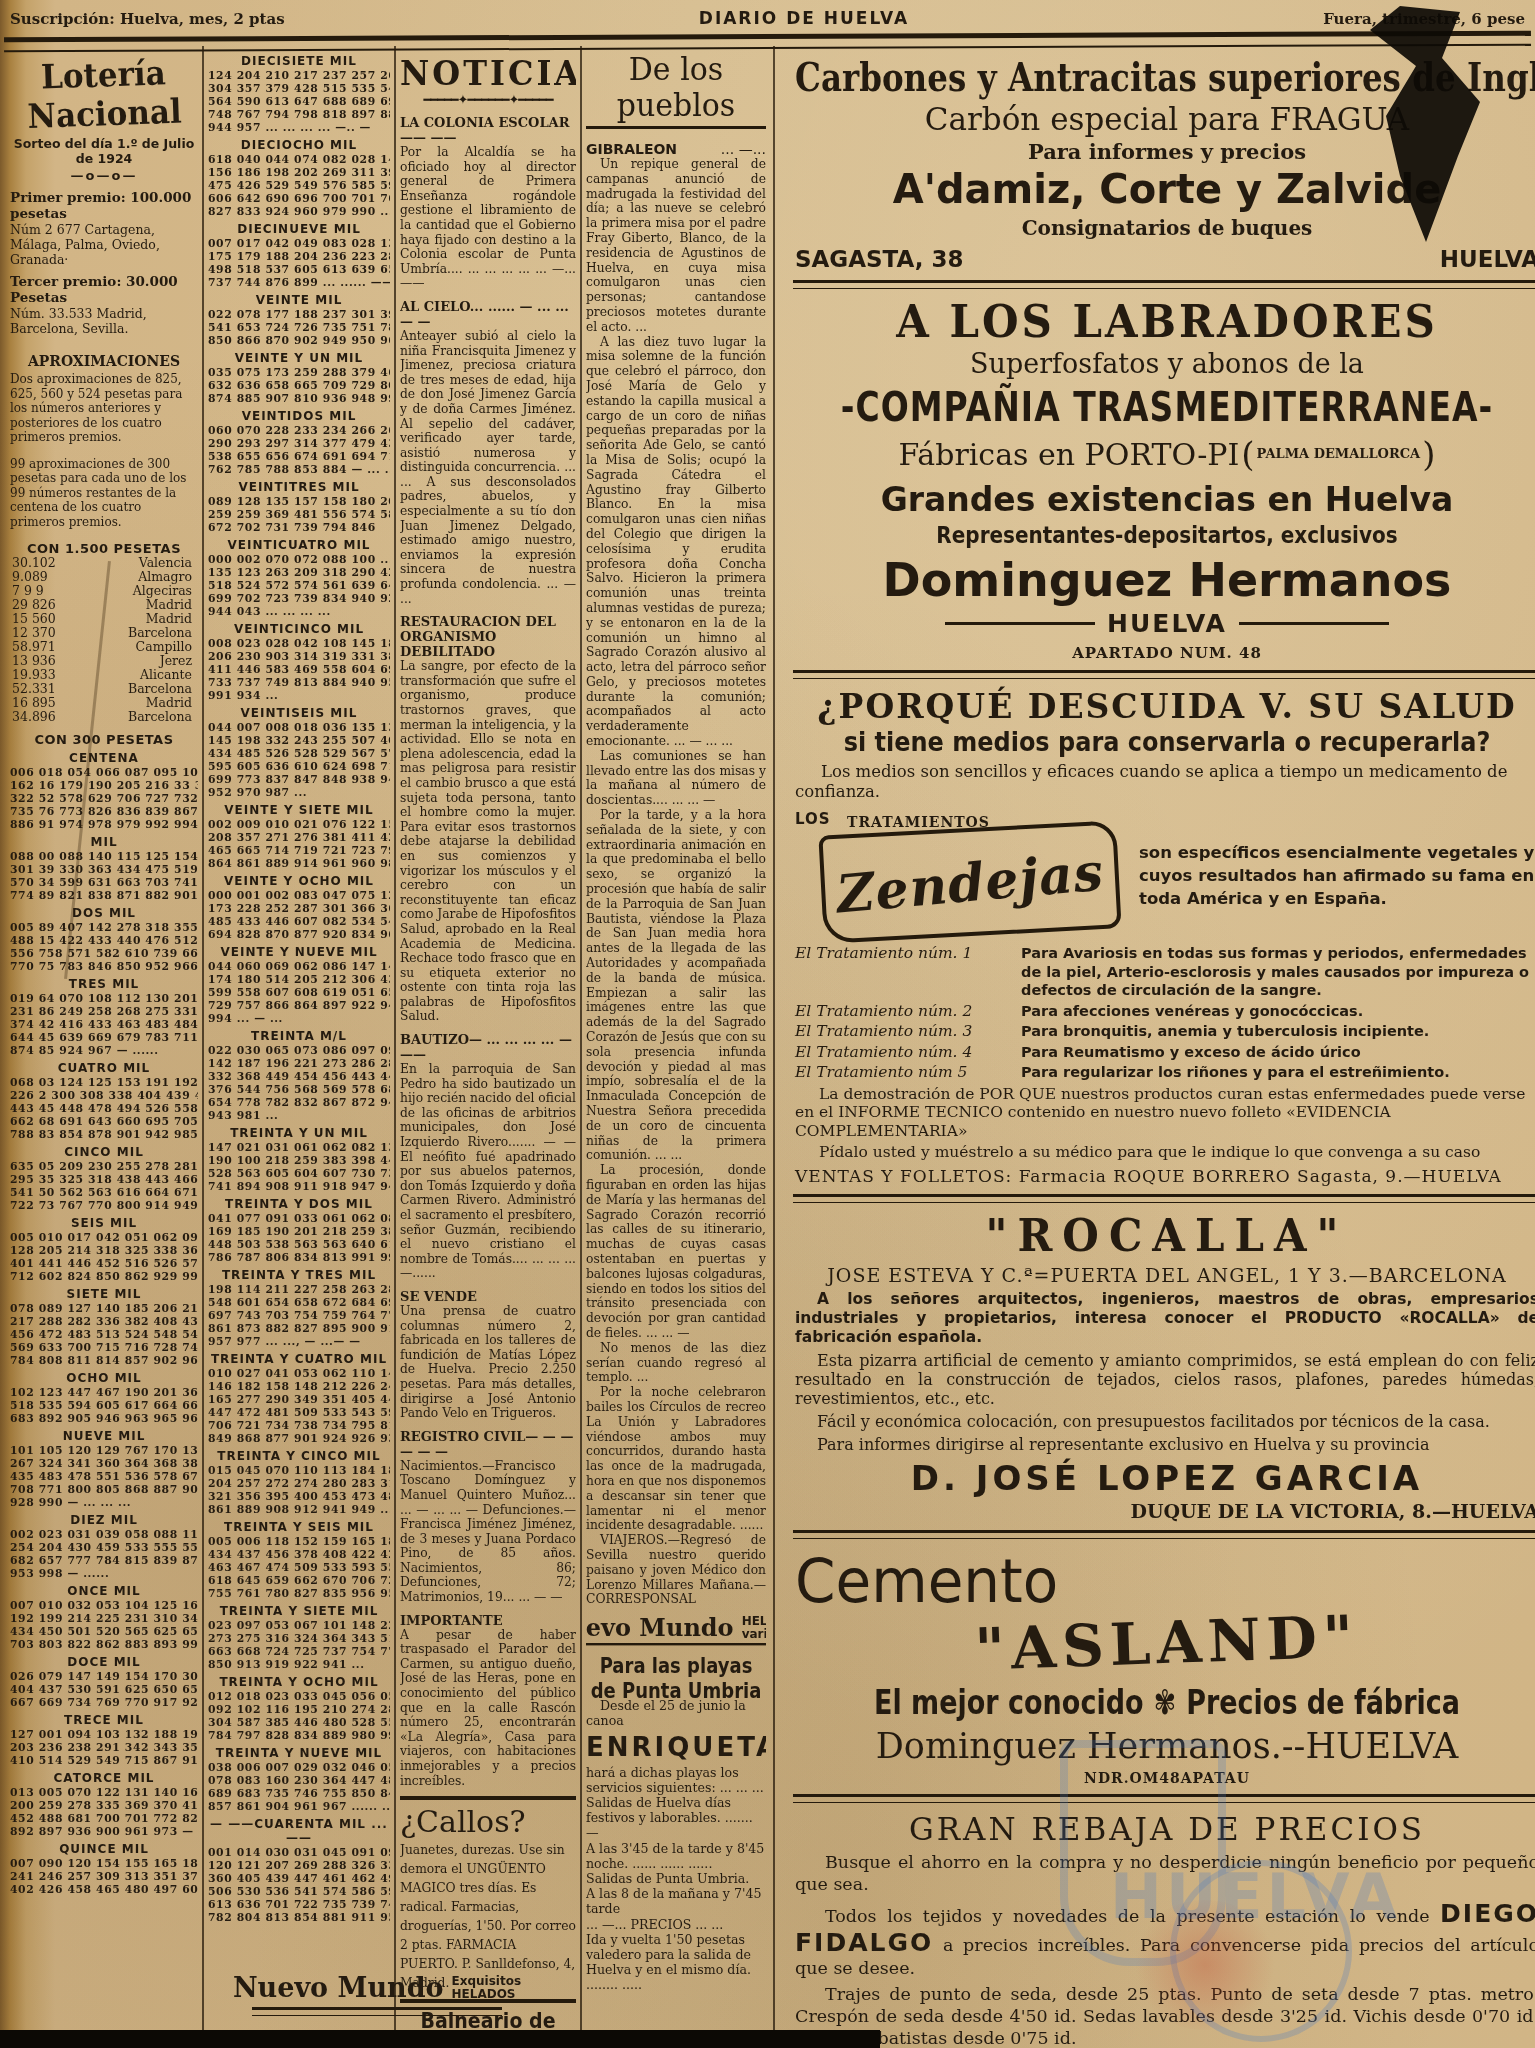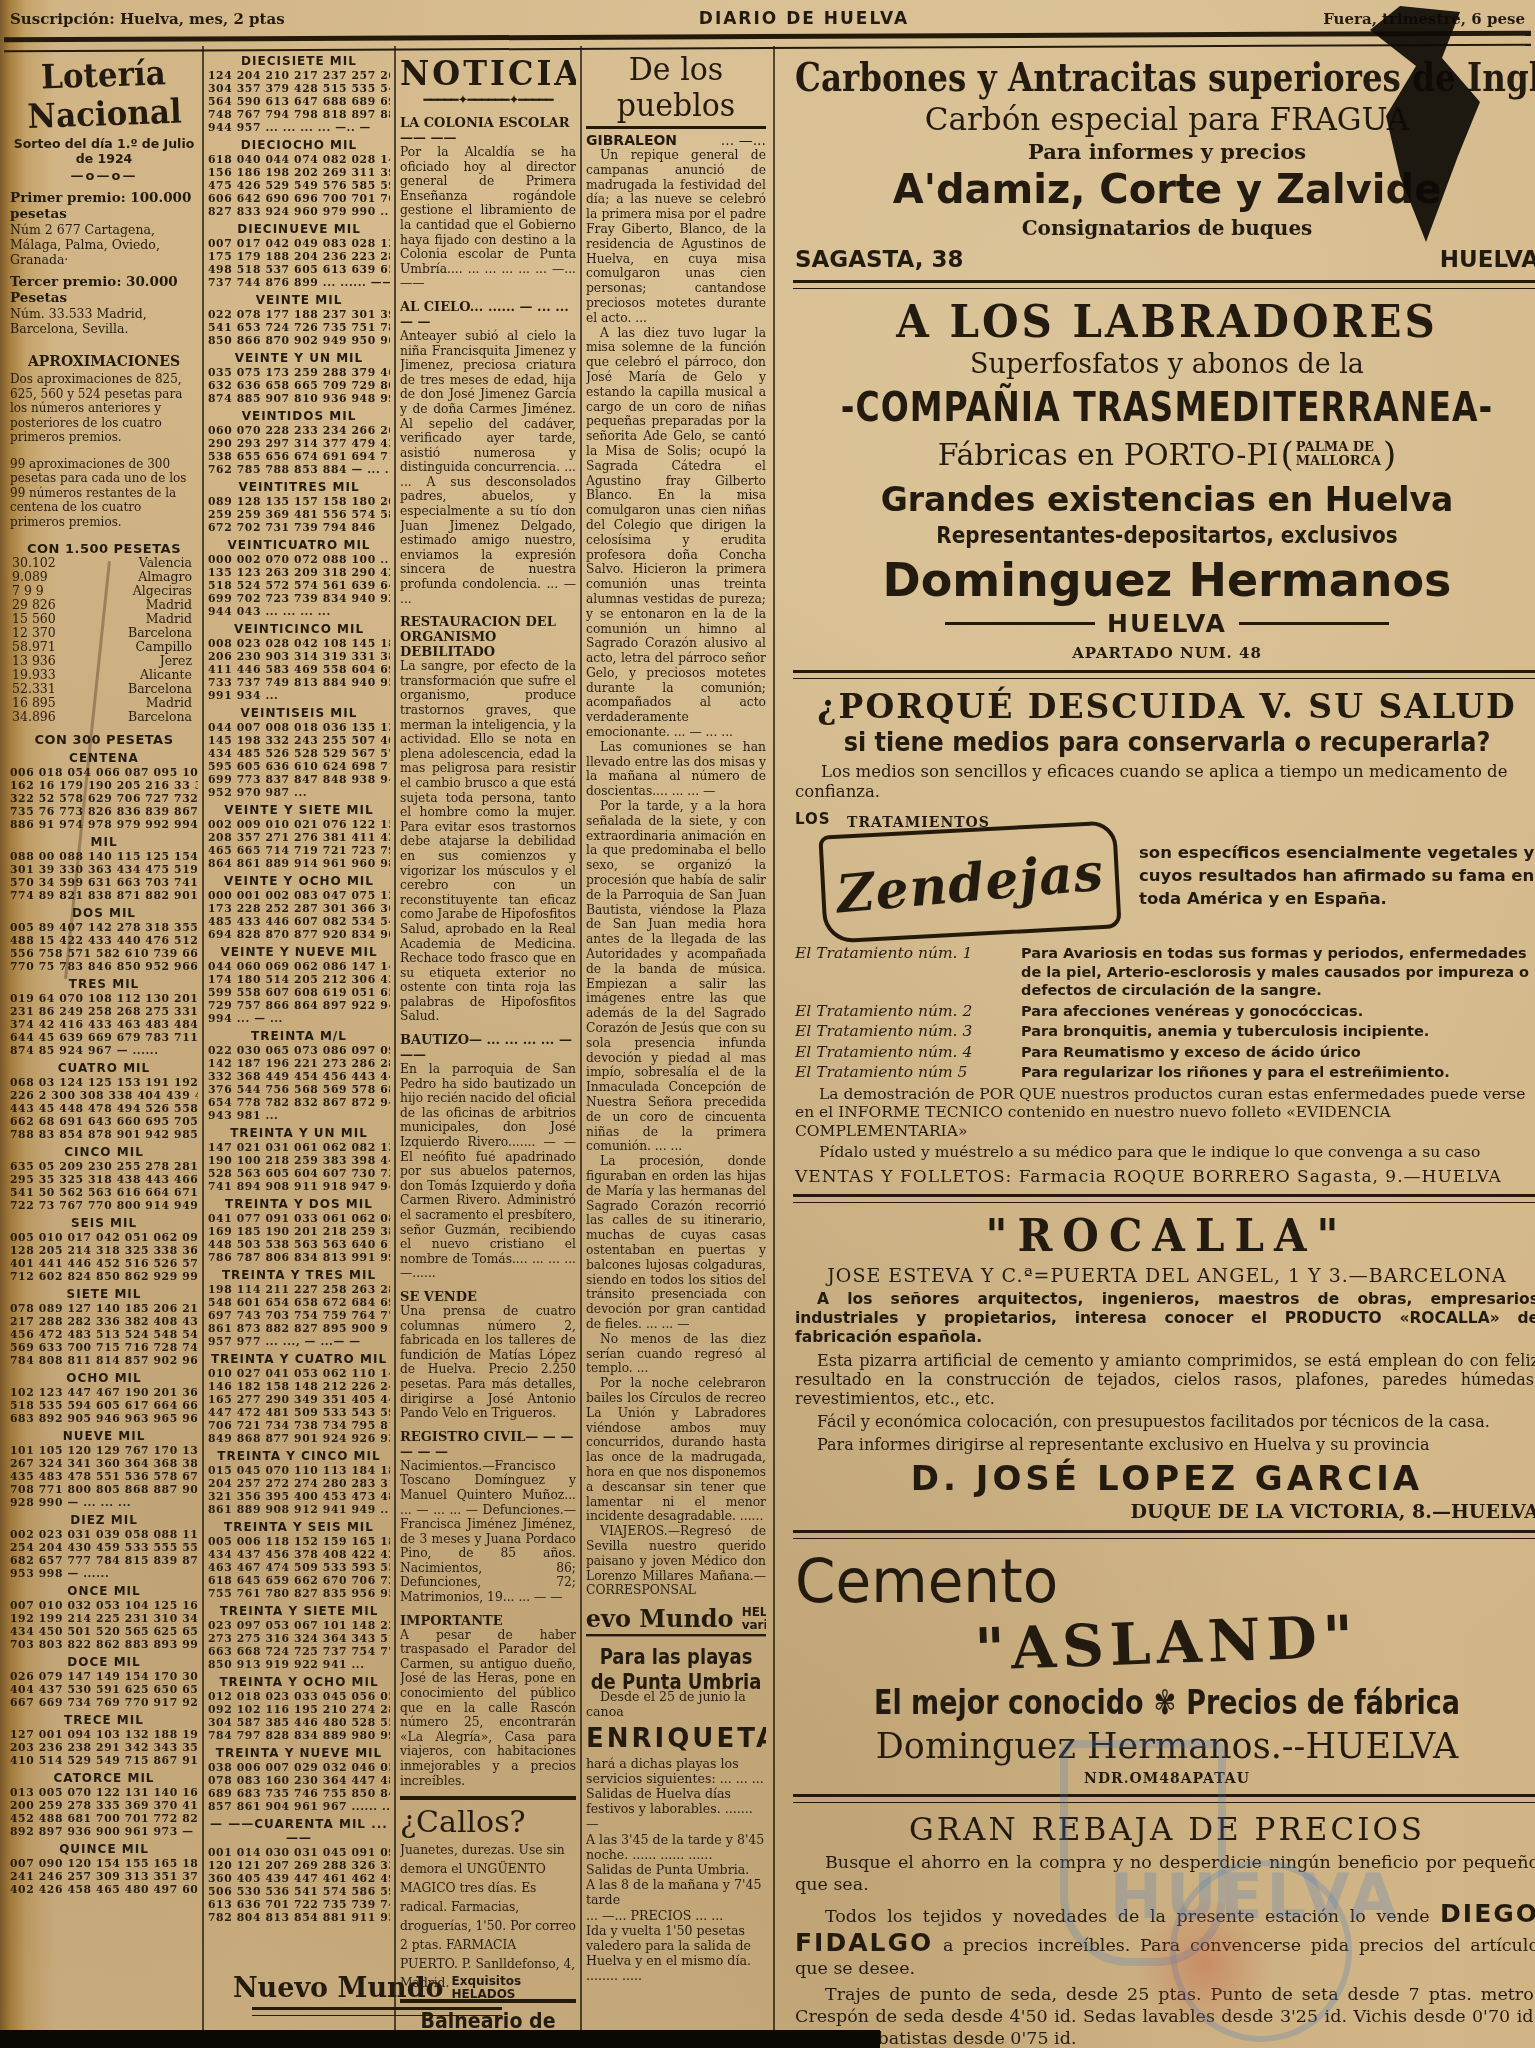--- a/index.html
+++ b/index.html
@@ -37,41 +37,41 @@
   .art-body::first-line{}
   .art{border-bottom:0;}
   .hrule{height:4px;background:#241a0c;margin:8px 0 4px;}
   .callos-big{font:400 30px "DejaVu Serif",serif;display:inline;margin-right:4px;}
   .balneario-title{font:900 19px "DejaVu Sans",sans-serif;text-align:center;transform:scaleY(1.15);margin-top:8px;}
   .nm-banner{display:flex;align-items:center;gap:8px;justify-content:center;}
   .nm-name{font:900 27px "DejaVu Serif",serif;white-space:nowrap;}
   .nm-stack{display:flex;flex-direction:column;font:700 12px/13px "DejaVu Sans",sans-serif;}
   
   .pueblos-title{font:400 30px "DejaVu Serif",serif;text-align:center;transform:scaleY(1.05);margin:2px 0 4px;}
-  .dateline{display:flex;justify-content:space-between;font:900 14px "DejaVu Sans",sans-serif;border-top:3px solid #241a0c;padding-top:3px;}
+  .dateline{display:flex;justify-content:space-between;font:900 14px "DejaVu Sans",sans-serif;border-top:3px solid #241a0c;padding-top:12px;}
   .pueb-p{font:400 12.3px/14.8px "DejaVu Serif",serif;text-align:justify;text-indent:14px;margin:0;}
   .playas-title{font:900 18px "DejaVu Sans",sans-serif;text-align:center;transform:scaleY(1.2);border-top:2px solid #241a0c;padding-top:6px;margin-top:6px;}
   .boat{font:900 26px "DejaVu Sans",sans-serif;text-align:center;letter-spacing:3px;margin:3px 0;}
   .playas-line{font:400 12.6px/15.2px "DejaVu Serif",serif;}
   
   .adcol{padding:0 10px 0 16px;}
   .ad{padding:6px 2px;}
   .ad-rule{height:5px;border-top:3px solid #241a0c;border-bottom:1px solid #241a0c;margin:2px 0;}
   .c-title{font:900 35px "DejaVu Serif",serif;white-space:nowrap;transform:scaleX(.93) scaleY(1.12);transform-origin:left;letter-spacing:0;}
   .c-l2{font:400 31px "DejaVu Serif",serif;text-align:center;margin-top:4px;}
   .c-l3{font:700 21px "DejaVu Serif",serif;text-align:center;margin-top:2px;}
   .c-l4{font:700 40px "DejaVu Sans",sans-serif;text-align:center;margin-top:2px;transform:scaleY(1.02);}
   .c-l5{font:700 20px "DejaVu Serif",serif;text-align:center;margin-top:4px;}
   .c-row{display:flex;justify-content:space-between;font:900 23px "DejaVu Sans",sans-serif;margin-top:6px;}
   .lab-t1{font:900 42px "DejaVu Serif",serif;text-align:center;letter-spacing:3px;transform:scaleY(1.05);}
   .lab-t2{font:400 27px "DejaVu Serif",serif;text-align:center;margin-top:2px;}
   .lab-t3{font:900 33px "DejaVu Sans",sans-serif;text-align:center;letter-spacing:1px;transform:scaleY(1.25);margin-top:8px;}
   .lab-t4{font:400 30px "DejaVu Serif",serif;text-align:center;margin-top:8px;display:flex;justify-content:center;align-items:center;gap:2px;}
   .paren{font:400 34px "DejaVu Serif",serif;}
-  .stack2{display:inline-flex;flex-direction:column;font:700 13px/14px "DejaVu Serif",serif;text-align:left;}
+  .stack2{display:inline-flex;flex-direction:row;font:700 13px/14px "DejaVu Serif",serif;text-align:left;}
   .lab-t5{font:700 33px "DejaVu Sans",sans-serif;text-align:center;margin-top:6px;}
   .lab-t6{font:700 20px "DejaVu Sans",sans-serif;text-align:center;transform:scaleY(1.15);margin-top:4px;}
   .lab-t7{font:900 46px "DejaVu Sans",sans-serif;text-align:center;margin-top:6px;transform:scaleY(1.02);}
   .dash-row{display:flex;align-items:center;justify-content:center;gap:12px;margin-top:2px;}
   .dash-line{flex:0 0 150px;border-top:3px solid #241a0c;}
   .dash-text{font:900 25px "DejaVu Sans",sans-serif;letter-spacing:2px;}
   .lab-t9{font:700 15px "DejaVu Serif",serif;text-align:center;margin-top:6px;letter-spacing:1px;}
   .sal-h1{font:700 33px "DejaVu Serif",serif;text-align:center;letter-spacing:2px;white-space:nowrap;}
   .sal-h2{font:900 24px "DejaVu Sans",sans-serif;text-align:center;transform:scaleY(1.1);margin-top:2px;}
   .sal-intro{font:400 16.5px/20px "DejaVu Serif",serif;margin-top:6px;text-indent:26px;}

